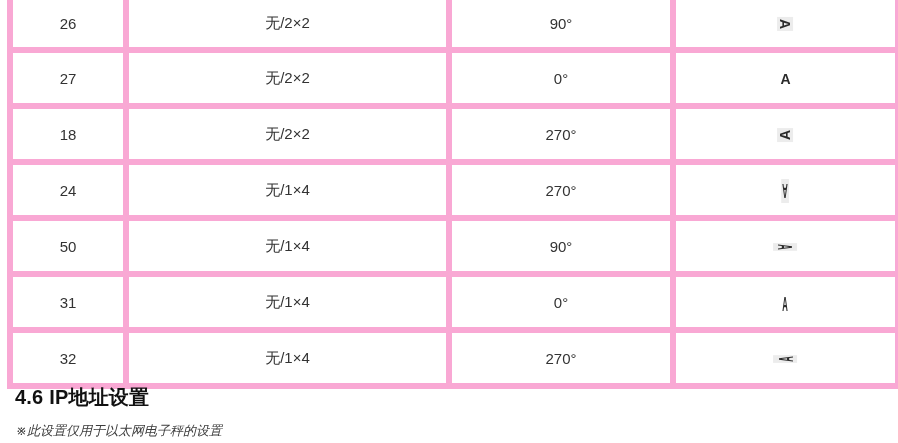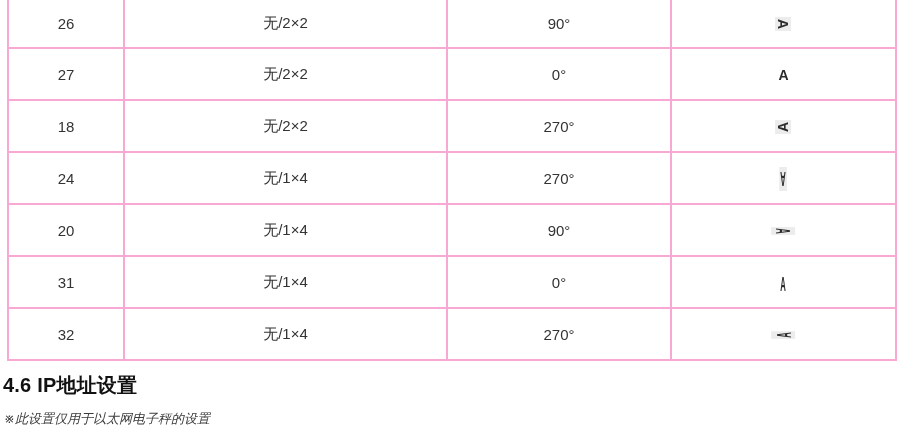--- a/index.html
+++ b/index.html
@@ -15,21 +15,21 @@
   
   table.settings {
     position: absolute;
     left: 7px;
     top: 0;
     width: 888px;
     border-collapse: collapse;
     table-layout: fixed;
   }
   table.settings td {
-    border: 2px solid #f9a8d4;
+    border: 6px solid #f9a8d4;
     text-align: center;
     vertical-align: middle;
     font-size: 15px;
     color: #333333;
     padding: 0;
     height: 50px;
   }
   table.settings tr:first-child td { border-top: none; height: 47px; text-align: center; }
   col.c-no     { width: 116px; }
   col.c-spec   { width: 323px; }
@@ -108,21 +108,21 @@
       </tr>
       <tr>
         <td>24</td>
         <td>无/1×4</td>
         <td>270°</td>
         <td>
           <span class="ic bg rot180tall">A</span>
         </td>
       </tr>
       <tr>
-        <td>20</td>
+        <td>50</td>
         <td>无/1×4</td>
         <td>90°</td>
         <td>
           <span class="ic bg rot90tall">A</span>
         </td>
       </tr>
       <tr>
         <td>31</td>
         <td>无/1×4</td>
         <td>0°</td>
@@ -134,16 +134,16 @@
         <td>32</td>
         <td>无/1×4</td>
         <td>270°</td>
         <td>
           <span class="ic bg rot270tall">A</span>
         </td>
       </tr>
     </tbody>
   </table>
 
-  <h2 class="section-heading" style="margin:0;">4.6 IP地址设置</h2>
-  <p class="section-note" style="margin:0;">※此设置仅用于以太网电子秤的设置</p>
+  <h2 class="section-heading" style="margin:12px;">4.6 IP地址设置</h2>
+  <p class="section-note" style="margin:12px;">※此设置仅用于以太网电子秤的设置</p>
 
 </div>
 
 </body></html>

